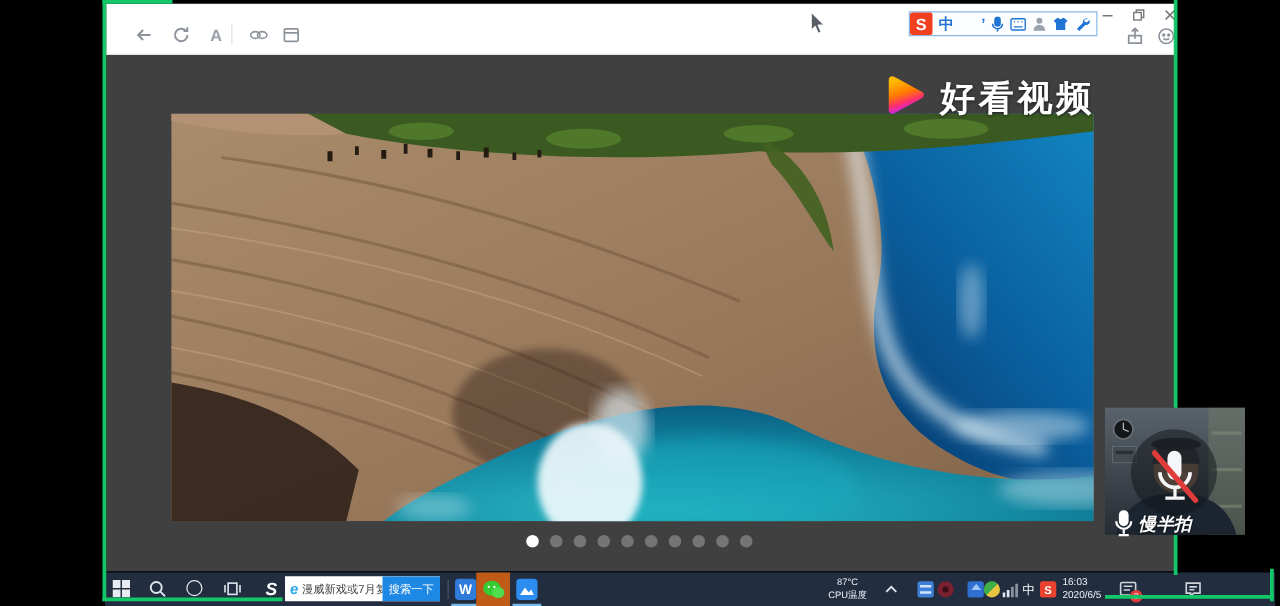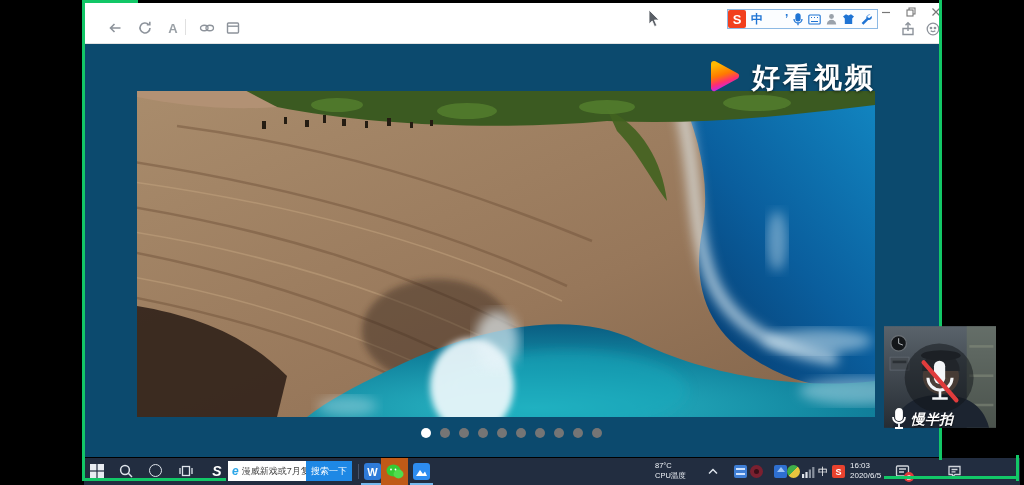--- a/index.html
+++ b/index.html
@@ -25,21 +25,21 @@
   .tb-back{left:22px;}  .tb-refresh{left:52px;}
   .tb-font{left:80px;font-size:13px;font-weight:bold;color:#9aa0a6;}
   .tb-div{position:absolute;left:100px;top:16px;width:1px;height:16px;background:#e0e0e0;}
   .tb-link{left:114px;} .tb-save{left:140px;}
   .tb-share{left:815px;top:18px;} .tb-feedback{left:840px;top:18px;}
   .wc{position:absolute;top:3px;width:12px;height:12px;color:#777;display:flex;
       align-items:center;justify-content:center;font-size:11px;}
   .wc-min{left:795px;} .wc-restore{left:820px;} .wc-close{left:845px;}
 
   
-  .content{position:relative;width:100%;height:413px;background:#0c4a6e;overflow:hidden;}
+  .content{position:relative;width:100%;height:413px;background:#404040;overflow:hidden;}
   .haokan{position:absolute;left:620px;top:13px;display:flex;align-items:center;gap:9px;z-index:5;}
   .haokan-text{color:#fff;font-size:28px;font-weight:bold;letter-spacing:3px;
                text-shadow:0 1px 3px rgba(0,0,0,.6);}
   .video{position:absolute;left:52px;top:47px;width:738px;height:326px;}
   .video svg{display:block;width:100%;height:100%;}
   .dots{position:absolute;left:336px;top:384px;display:flex;gap:9px;}
   .dot{width:10px;height:10px;border-radius:50%;background:#757575;}
   .dot.active{background:#fff;}
 
   
@@ -76,21 +76,21 @@
   .newsbox .go{flex:0 0 46px;height:20px;background:var(--search-button-bg,#1e88e5);color:#fff;
                font-size:9px;display:flex;align-items:center;justify-content:center;}
   .tk-div{position:absolute;left:274px;top:6px;width:1px;height:15px;background:#46536b;}
   .tk-wps{left:280px;top:5px;width:17px;height:17px;background:#2f7bd9;border-radius:3px;color:#fff;
           font-size:11px;font-weight:bold;}
   .underline{position:absolute;top:25px;height:2px;background:#76b9ed;}
   .ul-wps{left:277px;width:23px;} .ul-blue{left:326px;width:23px;}
   .wechat-wrap{position:absolute;left:297px;top:0;width:27px;height:27px;
                background:var(--wechat-alert,#c05a17);display:flex;align-items:center;justify-content:center;}
   .tk-blueapp{left:329px;top:5px;width:17px;height:17px;background:#2d8cf0;border-radius:3px;}
-  .cpu{position:absolute;left:571px;top:3px;width:46px;text-align:left;color:#eef2f7;
+  .cpu{position:absolute;left:571px;top:3px;width:46px;text-align:center;color:#eef2f7;
        font-size:7.5px;line-height:10px;}
   .tk-chevron{left:623px;top:9px;width:12px;height:8px;}
   .tray{position:absolute;top:7px;width:13px;height:13px;}
   .tray-blue{left:650px;background:#3f7fd6;border-radius:2px;}
   .tray-blue i{display:block;margin:3px 2px 0;height:2px;background:#cfe3ff;}
   .tray-maroon{left:666px;background:#7a2030;border-radius:50%;}
   .tray-maroon i{display:block;width:5px;height:5px;margin:4px auto;background:#3a0f18;border-radius:50%;}
   .tray-cube{left:690px;background:#2e6fd0;border-radius:2px;}
   .tray-cube i{display:block;width:0;height:0;margin:2px auto 0;
                border-left:4px solid transparent;border-right:4px solid transparent;border-bottom:5px solid #9cc4f5;}

